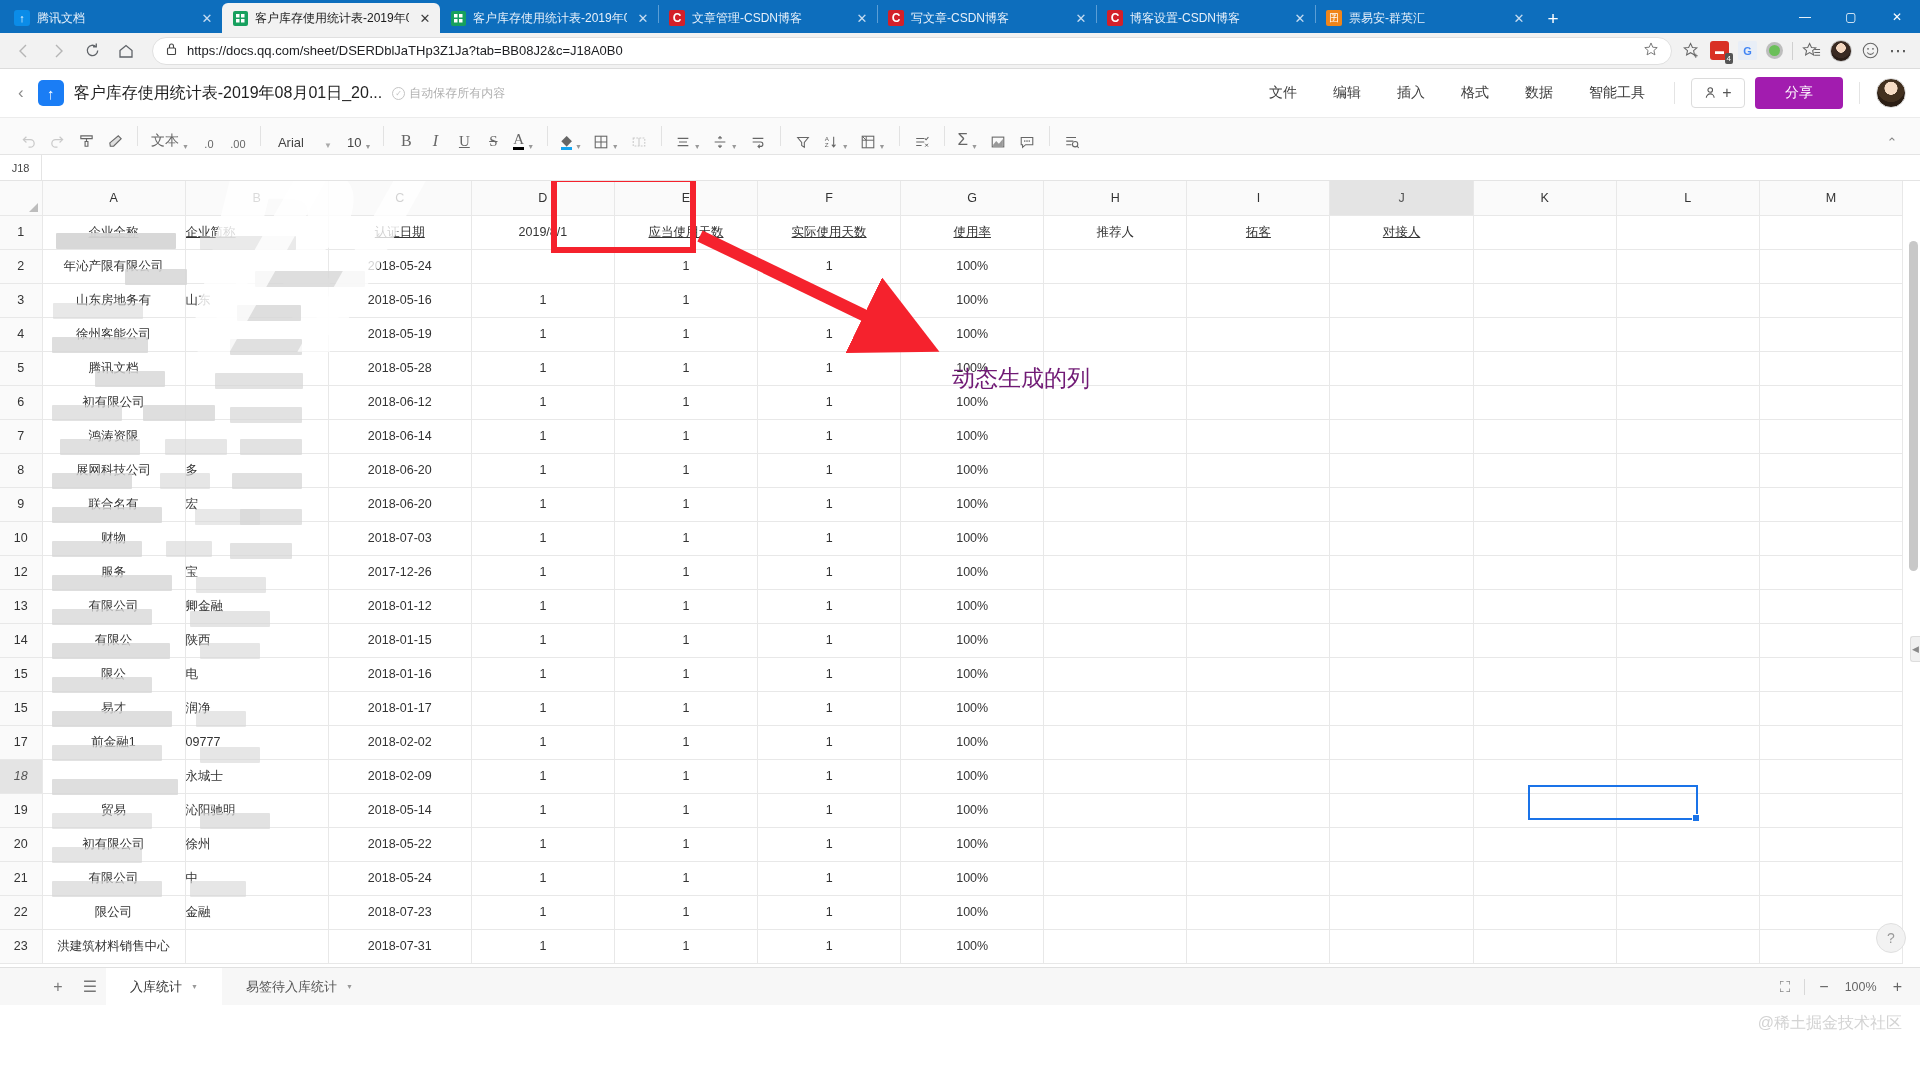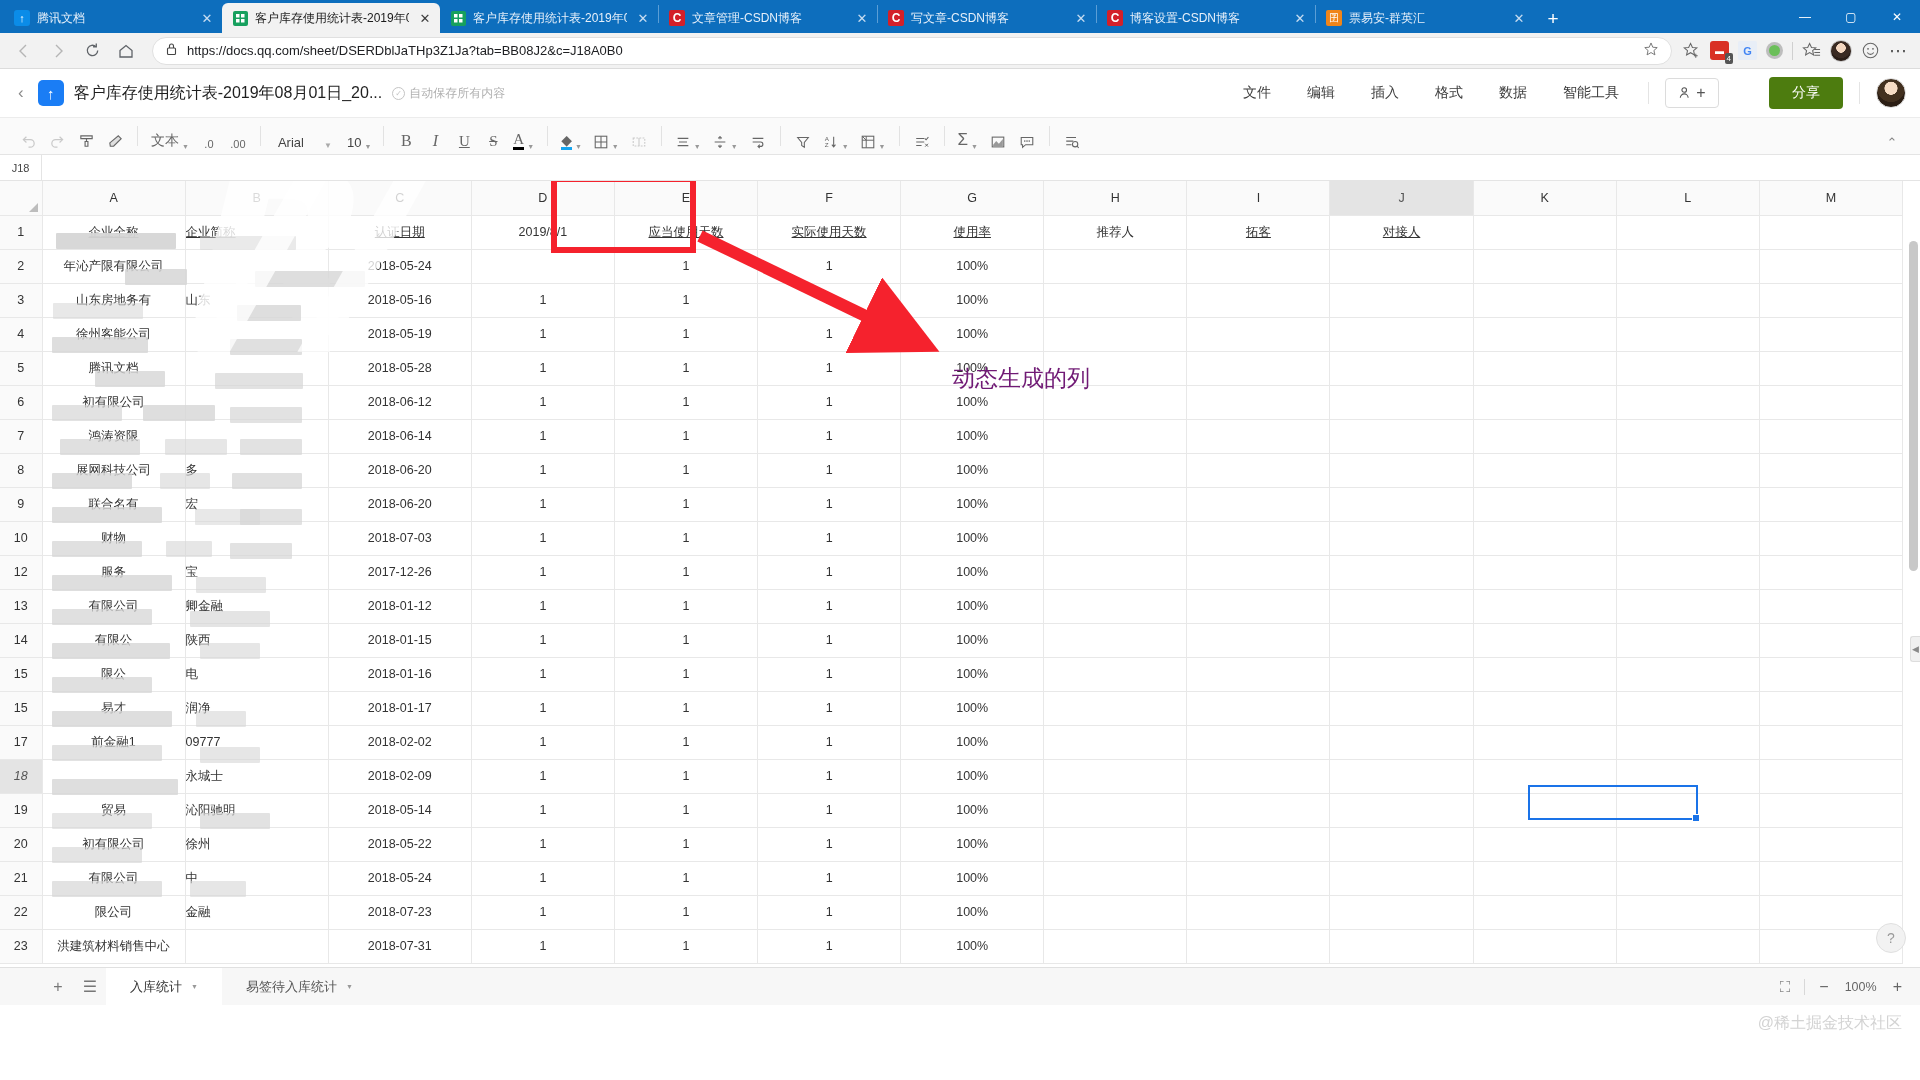--- a/index.html
+++ b/index.html
@@ -101,23 +101,22 @@
   .circ-check { width:13px;height:13px;border:1px solid #c4c4c4;border-radius:50%;
      display:flex;align-items:center;justify-content:center;font-size:8px;color:#c4c4c4;}
   .doc-header .spacer { flex: 1; }
   .menu-item { font-size: 14px; color: #3d3d3d; padding: 6px 13px; }
   .hsep { width:1px;height:22px;background:#e4e4e4;margin:0 6px;}
   .invite-btn {
     width: 54px; height: 30px; border: 1px solid #dcdcdc; border-radius: 4px;
     display:flex; align-items:center; justify-content:center; gap:2px; color:#555;
   }
   .share-btn {
-    background: #4d7c0f; color: #fff; font-size: 14px; border-radius: 4px;
-    padding: 7px 23px;
-    margin-left: 40px;
+    background: #a21caf; color: #fff; font-size: 14px; border-radius: 4px;
+    padding: 7px 30px;
   }
   .avatar-lg { width:30px;height:30px;border-radius:50%;
      background: radial-gradient(circle at 50% 33%, #f6dcc5 0 27%, #42301f 29% 58%, #2b1e14 60% 100%);
      border:1px solid #e0e0e0; }
 
   
   .fmt-toolbar {
     height: 38px; background: #fafafa; border-top: 1px solid #ececec;
     border-bottom: 1px solid #e4e4e4; display: flex; align-items: center;
     padding: 0 14px; gap: 1px;

